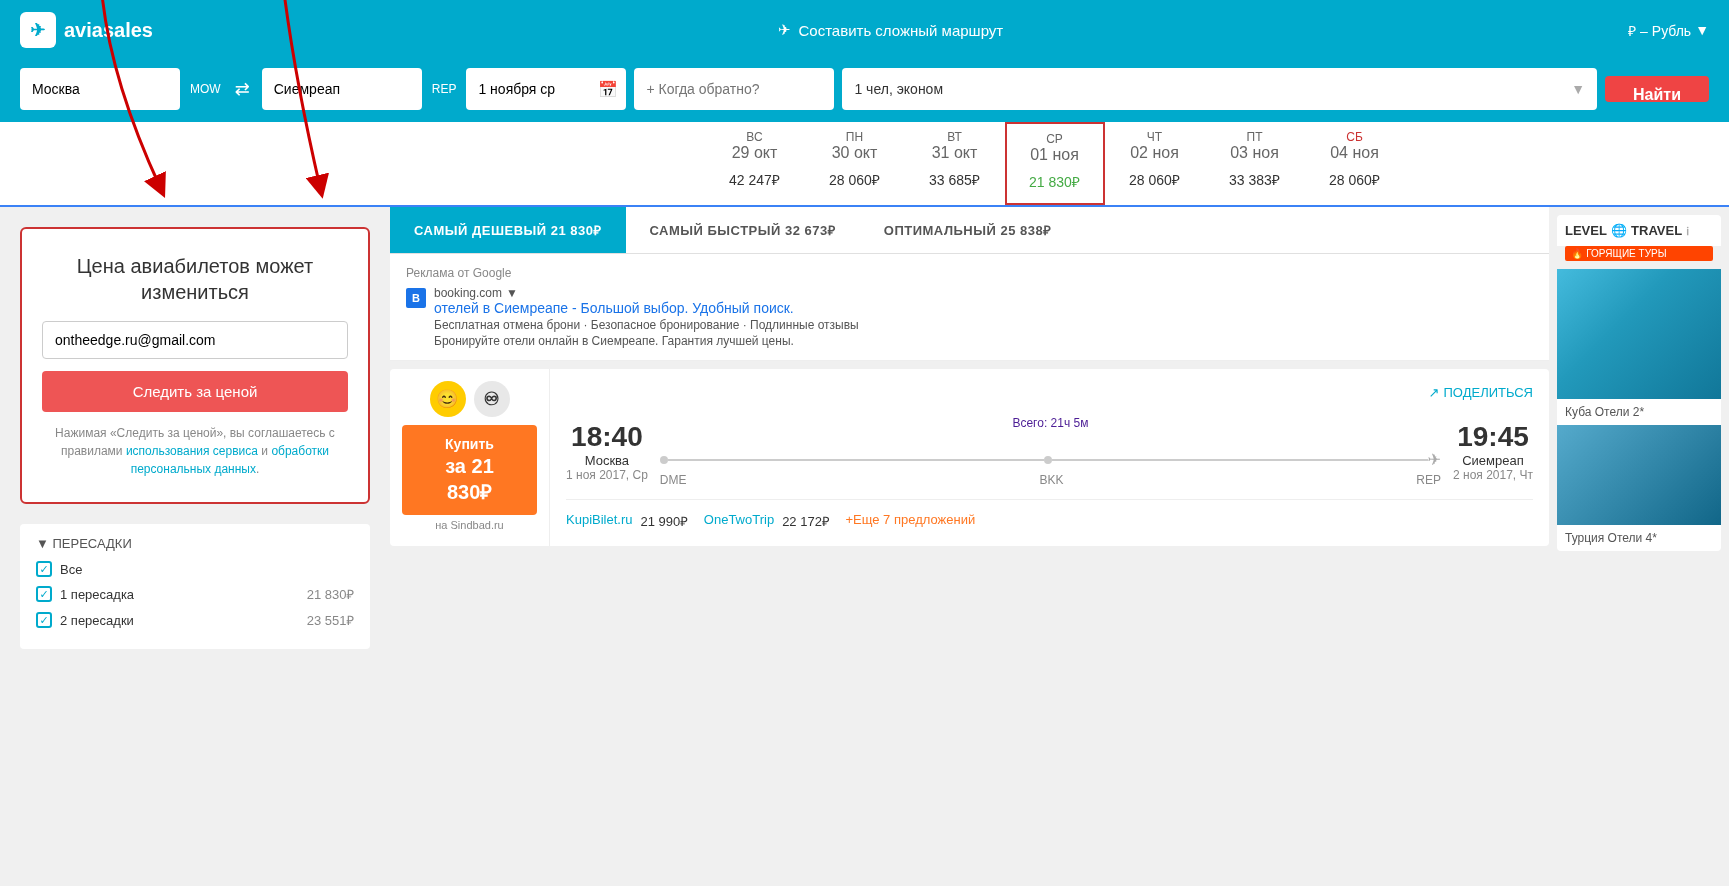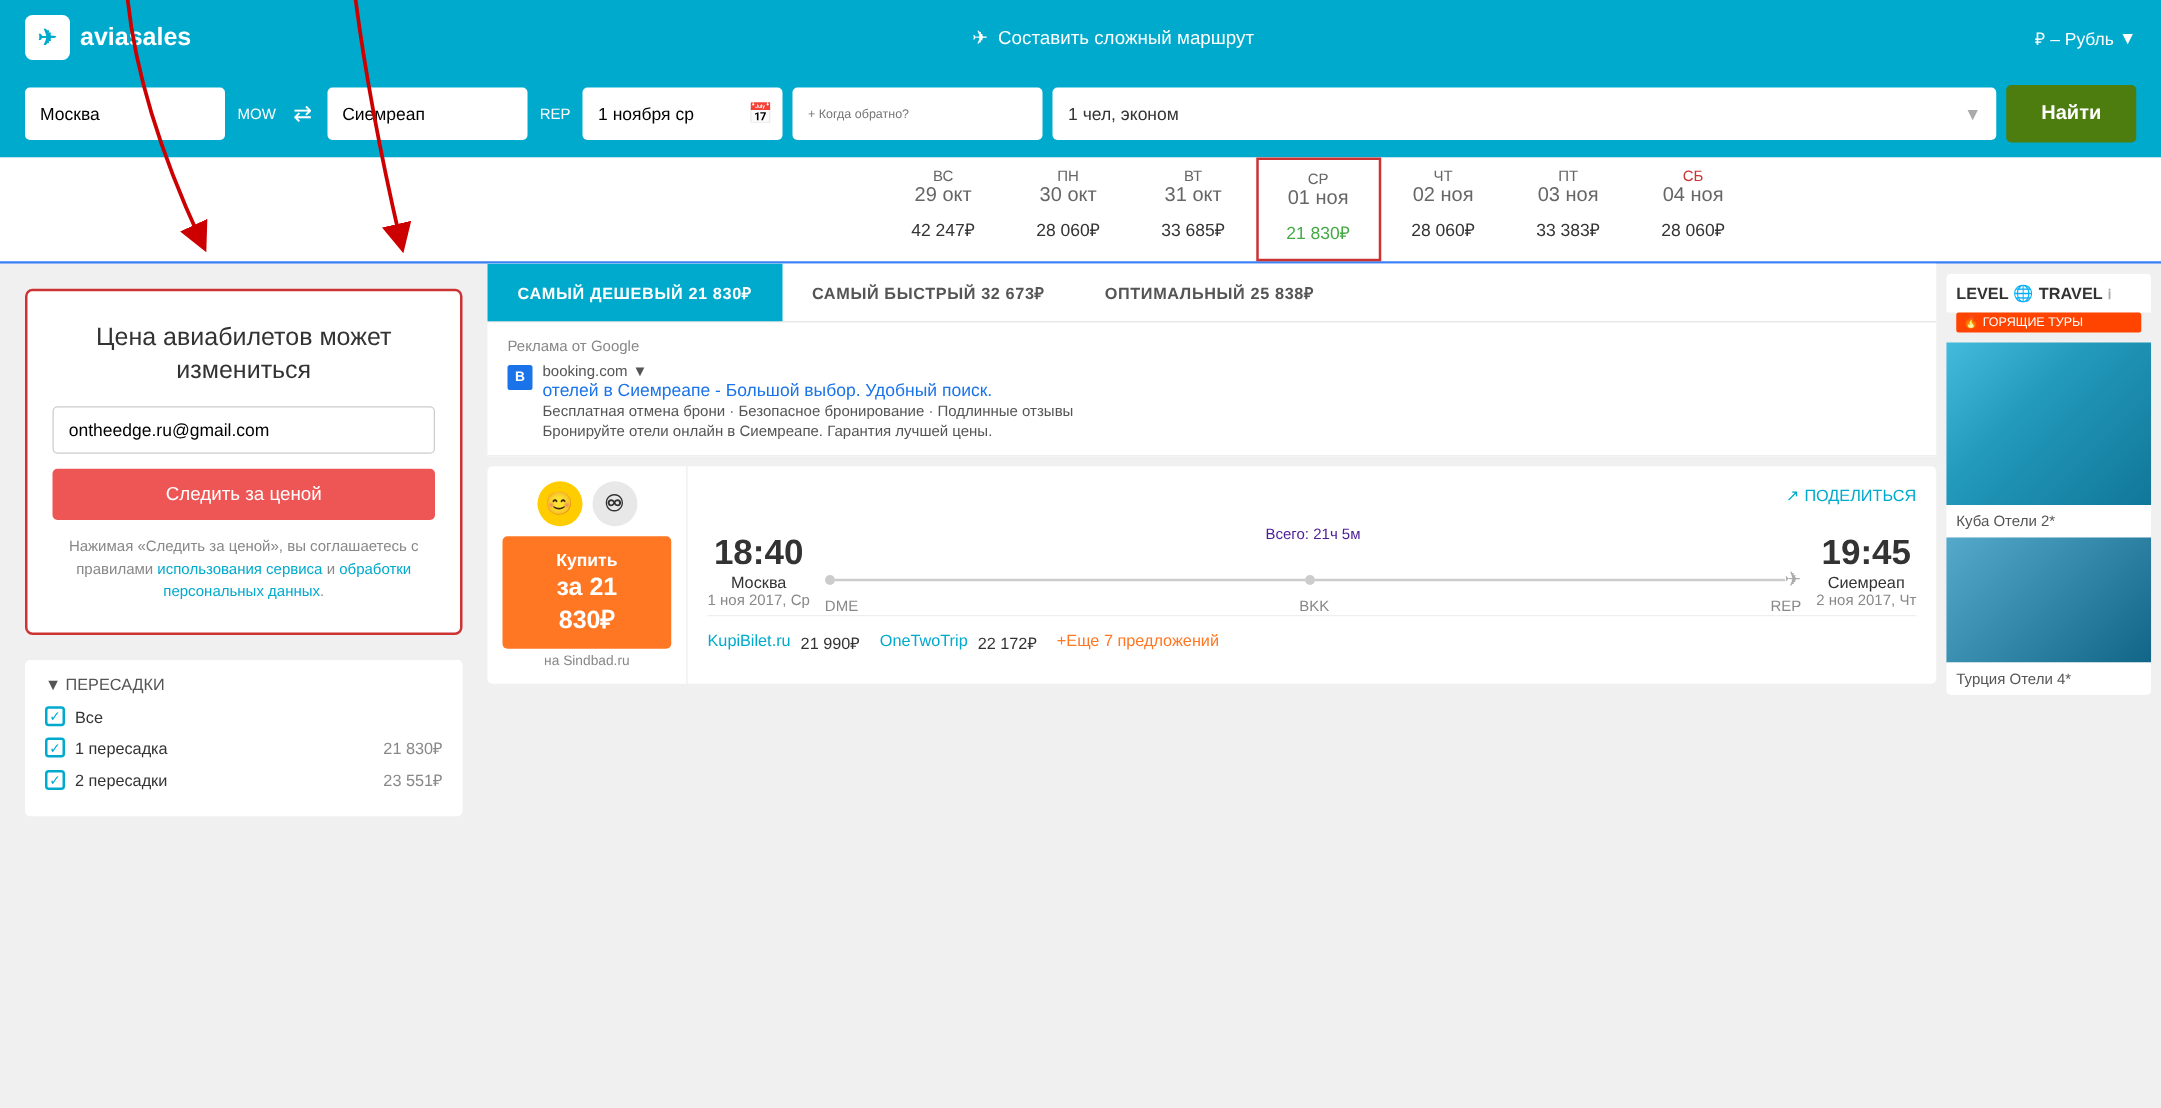--- a/index.html
+++ b/index.html
@@ -95,46 +95,46 @@
       right: 8px;
       color: #aaa;
       font-size: 16px;
     }
     .search-field-return {
       width: 200px;
       background: white;
       border: none;
       border-radius: 4px;
       padding: 10px 12px;
-      font-size: 10px;
+      font-size: 14px;
       height: 42px;
       color: #701a75;
     }
     .search-field-pax {
       flex: 1;
       background: white;
       border: none;
       border-radius: 4px;
       padding: 10px 12px;
       font-size: 14px;
       height: 42px;
       display: flex;
       align-items: center;
       justify-content: space-between;
     }
     .find-btn {
-      background: #4d7c0f;
+      background: #ef4444;
       color: white;
       border: none;
       border-radius: 4px;
       padding: 10px 28px;
       font-size: 16px;
       font-weight: bold;
       cursor: pointer;
-      height: 46px;
+      height: 26px;
       white-space: nowrap;
     }
 
     
     .calendar-strip {
       background: white;
       padding: 0 20px;
       border-bottom: 2px solid #3b82f6;
     }
     .cal-days {
@@ -450,21 +450,21 @@
     }
     .route-city {
       text-align: center;
     }
     .route-city-name { font-size: 13px; color: #333; }
     .route-city-date { font-size: 12px; color: #888; }
 
     .offers-row {
       display: flex;
       gap: 16px;
-      margin-top: 0;
+      margin-top: 12px;
       padding-top: 12px;
       border-top: 1px solid #eee;
       font-size: 13px;
     }
     .offer-item {
       display: flex;
       justify-content: space-between;
       gap: 8px;
       color: #444;
     }

